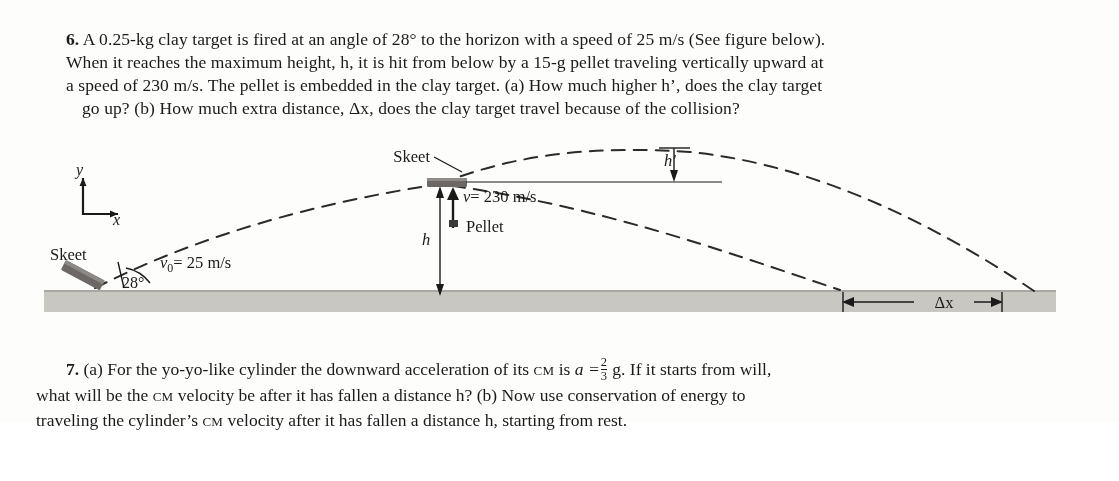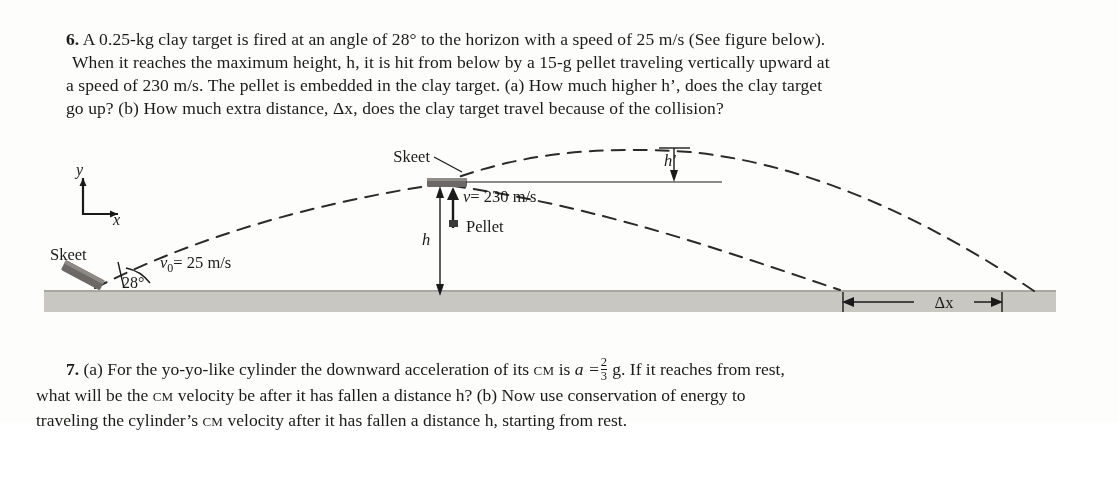--- a/index.html
+++ b/index.html
@@ -29,23 +29,23 @@
     top: 28px;
     width: 1000px;
     font-size: 17.5px;
     line-height: 1.32;
     letter-spacing: 0.1px;
   }
   .prob6 .num {
     font-weight: bold;
   }
   .prob6 .l1 { text-indent: 0; }
-  .prob6 .l2 { margin-left: 6px; }
+  .prob6 .l2 { margin-left: 0; }
   .prob6 .l3 { margin-left: 0px; }
-  .prob6 .l4 { margin-left: 0px; }
+  .prob6 .l4 { margin-left: 16px; }
   .ital { font-style: italic; }
 
   
   .figure {
     position: absolute;
     left: 0px;
     top: 140px;
     width: 1119px;
     height: 200px;
   }
@@ -167,21 +167,21 @@
   </div>
 
   <div class="prob7">
     <div class="p1">
       <span class="num" style="font-weight:bold">7.</span>
       <span>(a)</span>
       <span>For the yo-yo-like cylinder the downward acceleration of its</span>
       <span class="sc">CM</span>
       <span>is</span>
       <span class="ital">a =</span><span class="frac"><span class="num2">2</span><span class="den">3</span></span>
-      <span>g. If it reaches from rest,</span>
+      <span>g. If it starts from will,</span>
     </div>
     <div class="p2">
       <span>what will be the</span>
       <span class="sc">CM</span>
       <span>velocity be after it has fallen a distance h? (b) Now use conservation of energy to</span>
     </div>
     <div class="p3">
       <span>traveling the cylinder’s</span>
       <span class="sc">CM</span>
       <span>velocity after it has fallen a distance h, starting from rest.</span>

